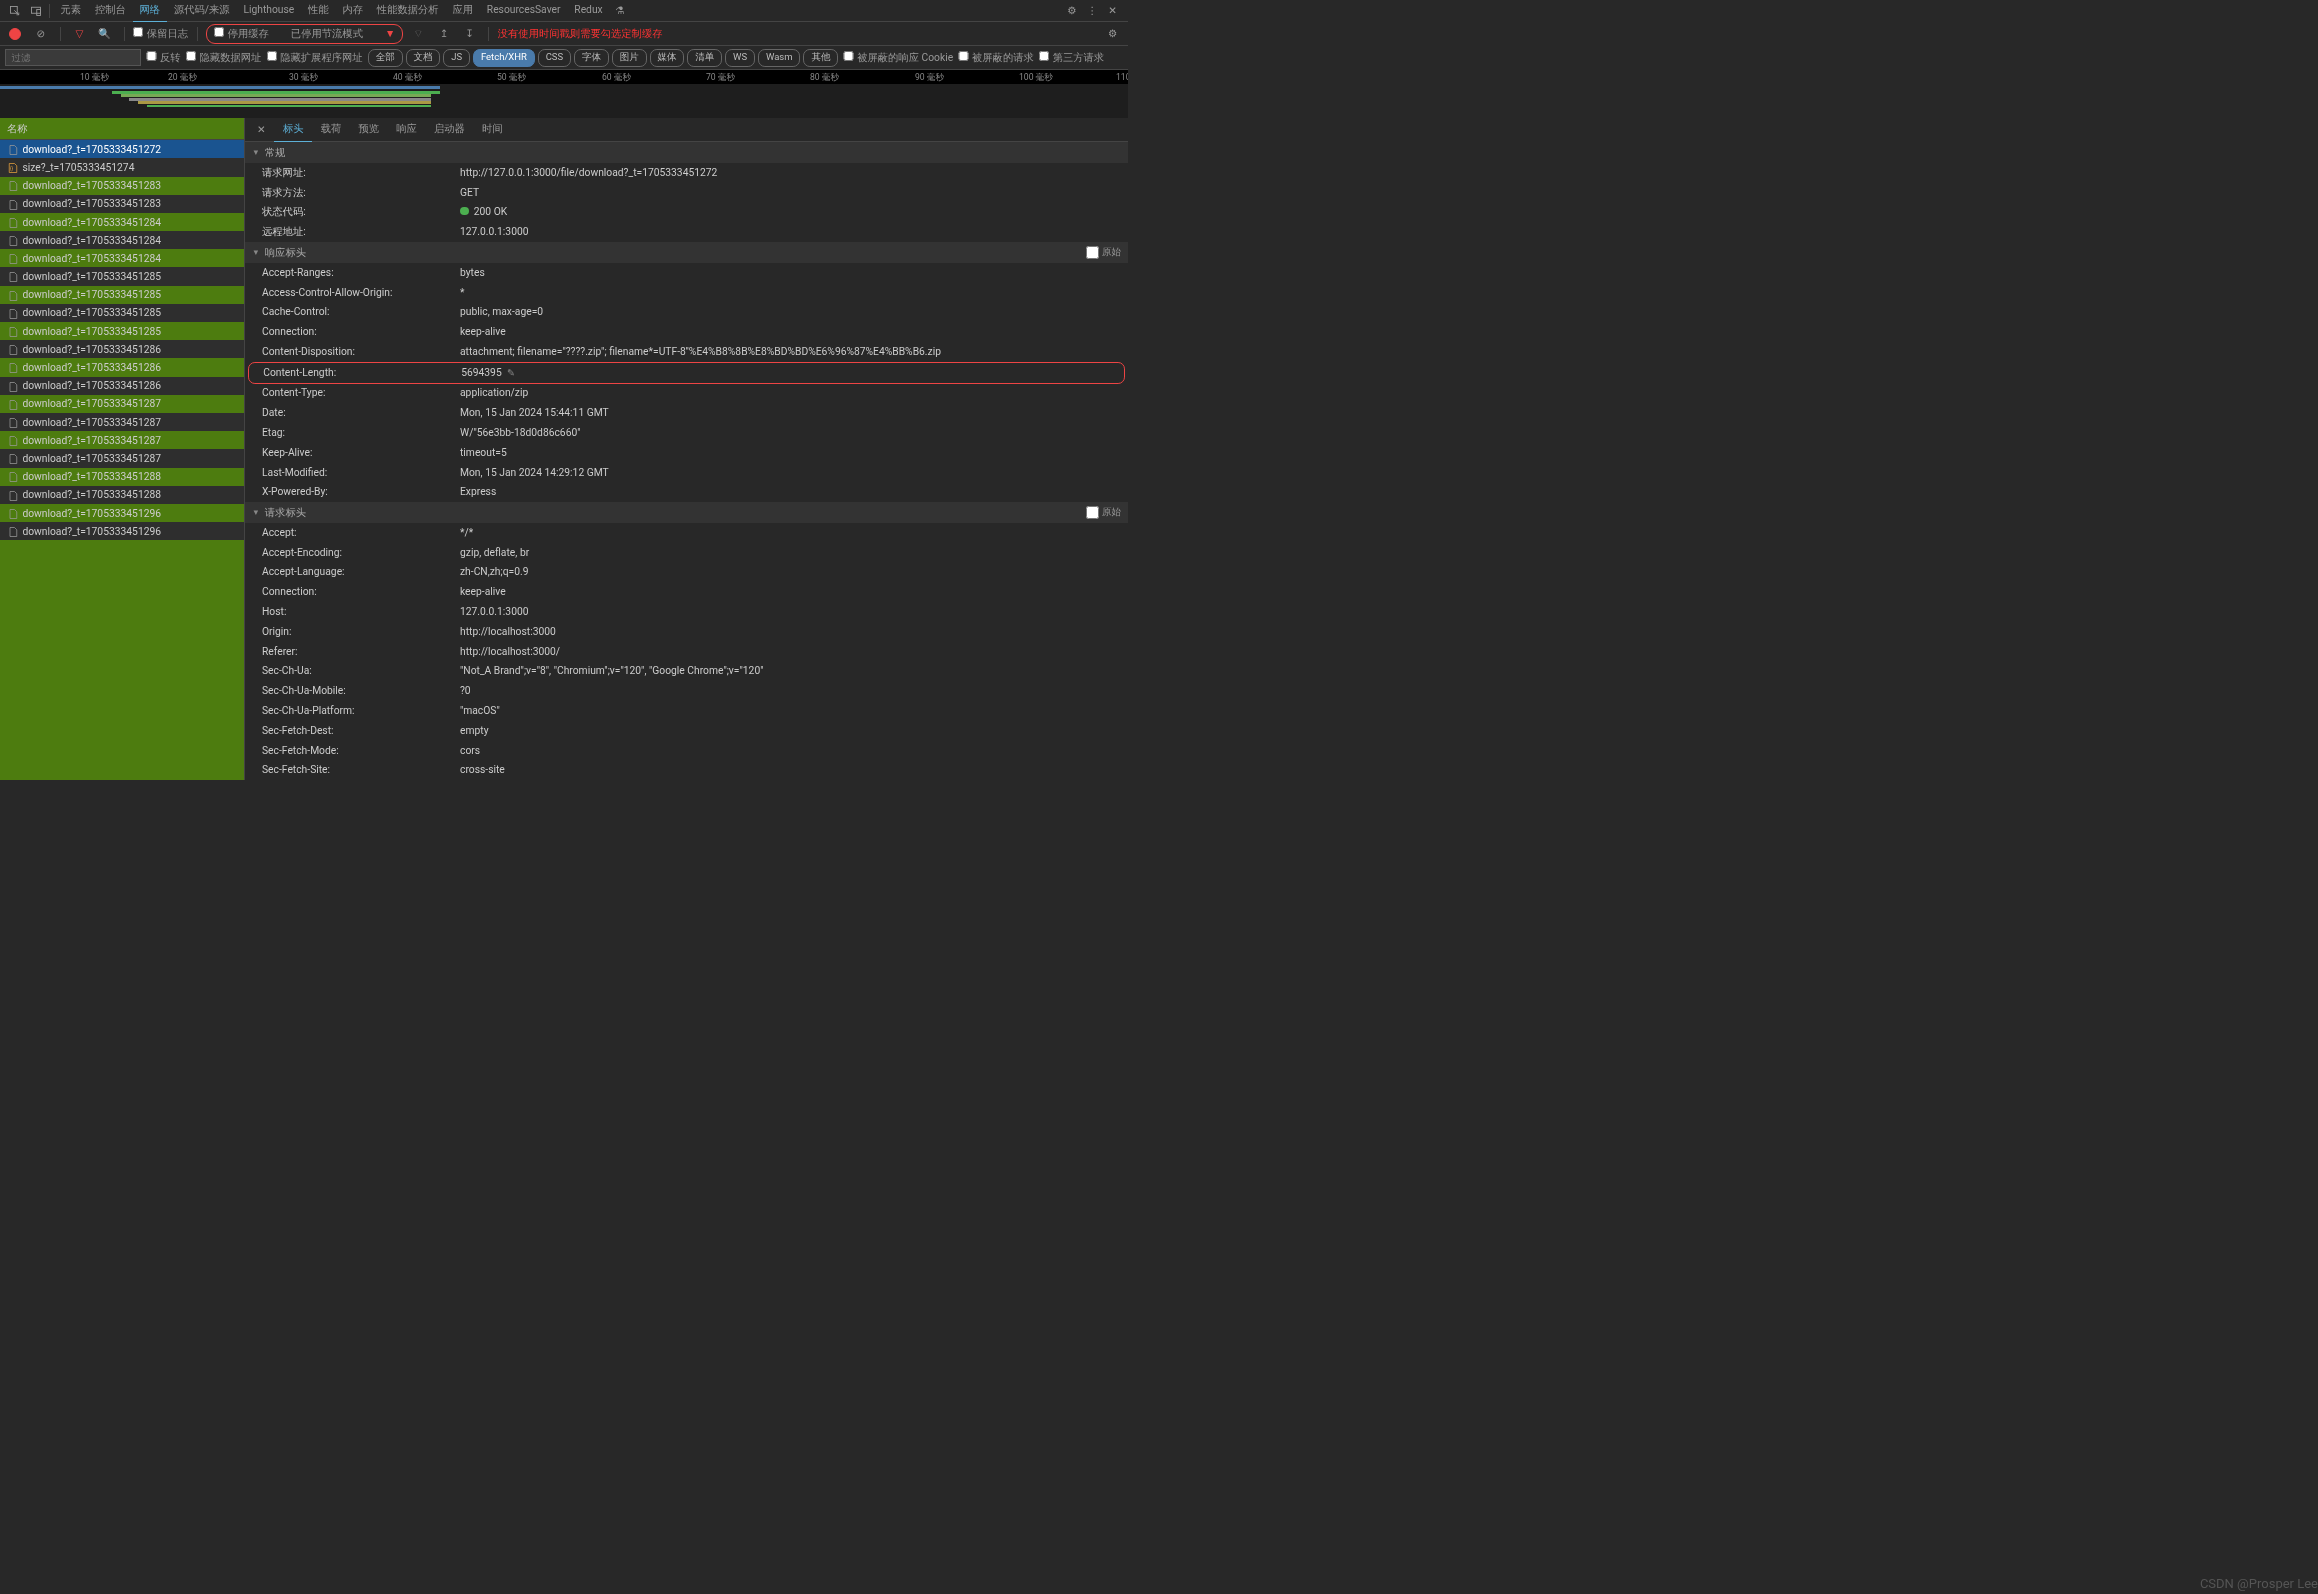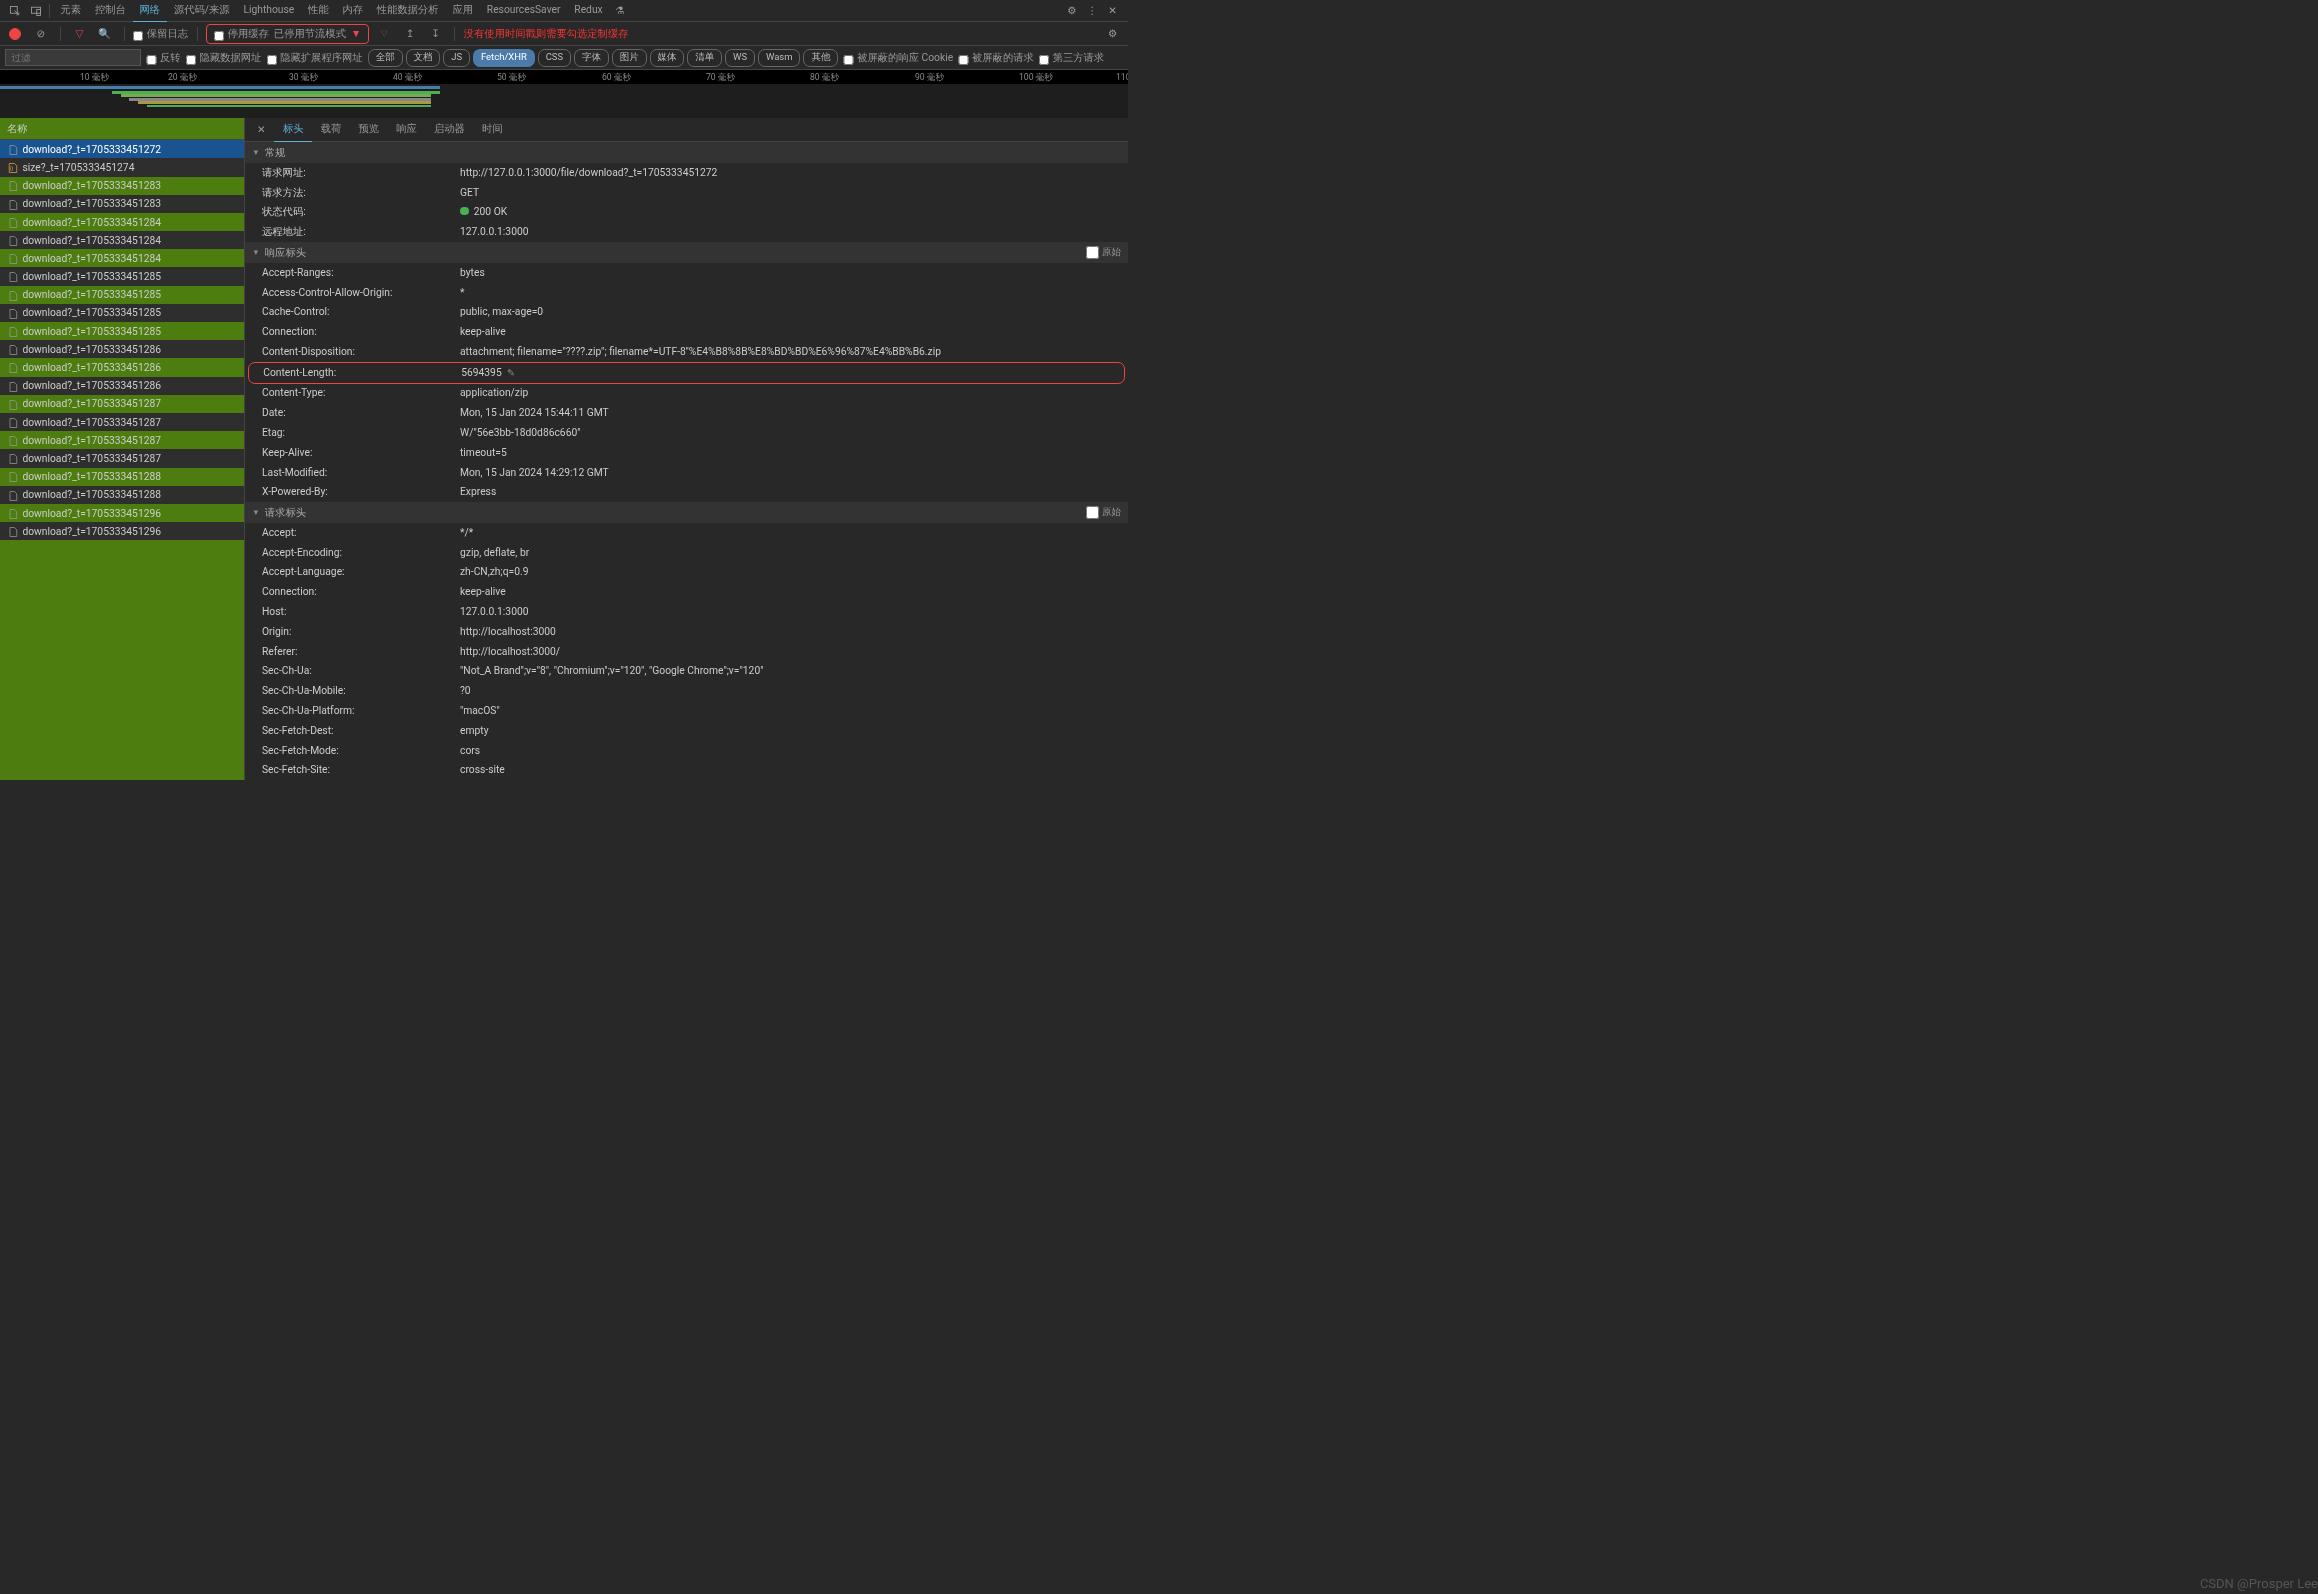--- a/index.html
+++ b/index.html
@@ -6,23 +6,23 @@
 body{background:#282828;color:#ccc;font-size:10.3px;width:1128px;height:780px;overflow:hidden}
 .tab-bar{display:flex;align-items:center;height:22.4px;background:#282828;border-bottom:0.9px solid #444;padding:0 5.2px}
 .tab{padding:4.3px 6.9px;color:#999;cursor:pointer;font-size:10.3px}
 .tab.active{color:#5db0d7;border-bottom:1.7px solid #5db0d7}
 .tab-spacer{flex:1}
 .icon-btn{width:17px;height:17px;display:flex;align-items:center;justify-content:center;cursor:pointer;color:#999;margin:0 1.7px}
 .toolbar{display:flex;align-items:center;height:24px;background:#282828;border-bottom:0.9px solid #444;padding:0 5.2px;gap:5.2px}
 .record-btn{width:12px;height:12px;border-radius:50%;border:1.3px solid #e44;background:#e44}
 .clear-btn{color:#999}
 .sep{width:0.9px;height:13.8px;background:#444;margin:0 3.4px}
-.checkbox-label{display:flex;align-items:flex-end;gap:3.4px;color:#999;font-size:10.3px}
+.checkbox-label{display:flex;align-items:flex-start;gap:3.4px;color:#999;font-size:10.3px}
 .checkbox-label input{width:10.3px;height:10.3px}
-.throttle-box{border:1.3px solid #e44;border-radius:4px;padding:1.7px 6.9px;display:flex;align-items:center;gap:5px;color:#999}
+.throttle-box{border:1.3px solid #e44;border-radius:9px;padding:1.7px 6.9px;display:flex;align-items:center;gap:22px;color:#999}
 .red-text{color:#f33;font-size:10.3px}
 .filter-bar{display:flex;align-items:center;height:24px;background:#282828;border-bottom:0.9px solid #444;padding:0 5.2px;gap:5.2px}
 .filter-input{background:#3a3a3a;border:0.9px solid #555;color:#999;padding:1.7px 5.2px;font-size:9.5px;width:136px;height:17px}
 .pill{padding:1.7px 6.9px;border:0.9px solid #666;border-radius:6.9px;color:#bbb;font-size:9.5px;cursor:pointer}
 .pill.active{background:#4a7bab;border-color:#4a7bab;color:#fff}
 .timeline{height:48px;background:#000000;border-bottom:0.9px solid #444;position:relative}
 .timeline-ticks{display:flex;height:13.8px;font-size:8.6px;color:#777}
 .tick{position:absolute;top:1.7px;font-size:8.6px;color:#888}
 .timeline-bars{position:relative;height:34px;background:#1e1e1e}
 .bar{position:absolute;height:2.6px;top:3.4px}

